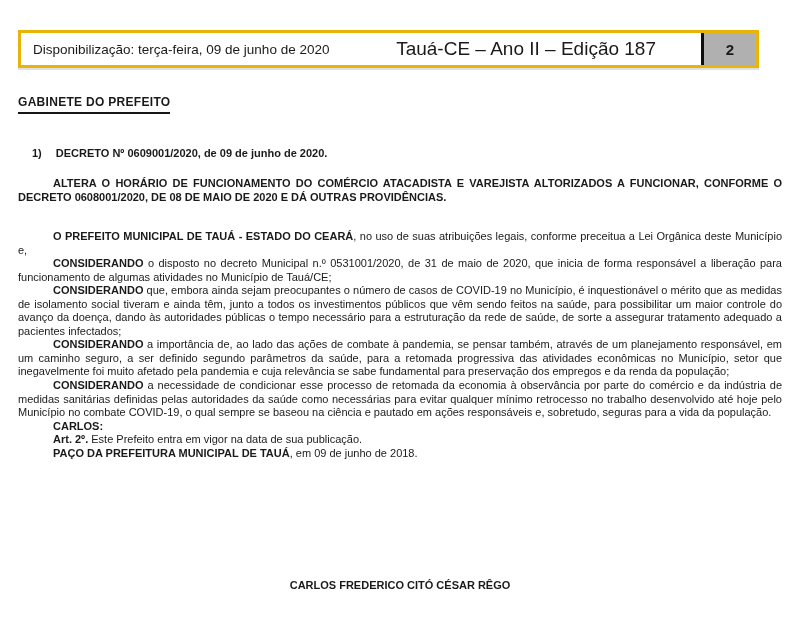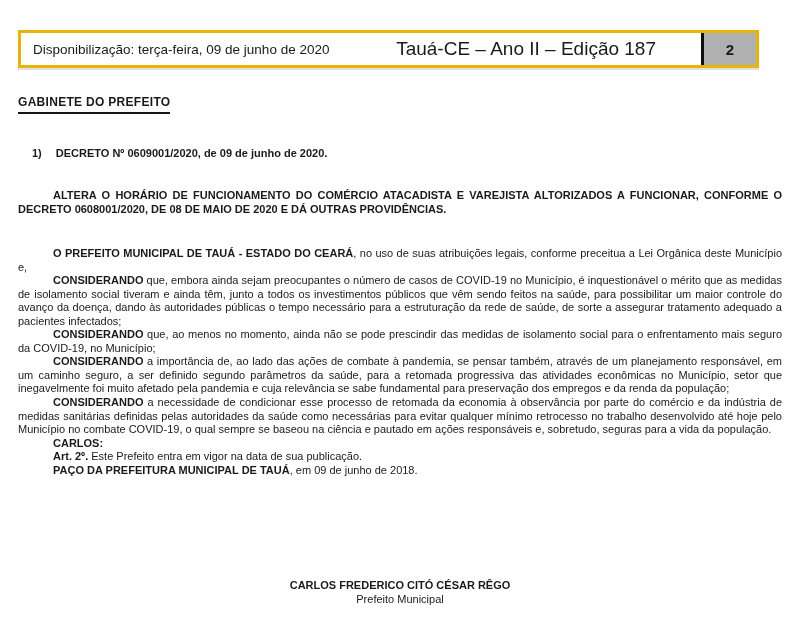--- a/index.html
+++ b/index.html
@@ -45,28 +45,28 @@
 
   
   .decree-item {
     position:absolute; left:32px; top:147px;
     font-size:11px; font-weight:bold;
     display:flex; gap:14px; white-space:nowrap;
   }
 
   
   .ementa {
-    position:absolute; left:18px; top:189px; width:764px;
+    position:absolute; left:18px; top:177px; width:764px;
     font-size:11px; font-weight:bold;
     text-align:justify; text-indent:35px; line-height:13.5px;
   }
 
   
   .body-text {
-    position:absolute; left:18px; top:247px; width:764px;
+    position:absolute; left:18px; top:230px; width:764px;
     font-size:11px; text-align:justify; line-height:13.55px;
   }
   .body-text p { text-indent:35px; }
   .body-text p b { font-weight:bold; }
 
   
   .signature {
     position:absolute; left:0; top:578px; width:800px;
     text-align:center; font-size:11px; line-height:14px;
   }
@@ -86,25 +86,24 @@
 
 <div class="decree-item">
   <span>1)</span>
   <span>DECRETO Nº 0609001/2020, de 09 de junho de 2020.</span>
 </div>
 
 <div class="ementa">ALTERA O HORÁRIO DE FUNCIONAMENTO DO COMÉRCIO ATACADISTA E VAREJISTA ALTORIZADOS A FUNCIONAR, CONFORME O DECRETO 0608001/2020, DE 08 DE MAIO DE 2020 E DÁ OUTRAS PROVIDÊNCIAS.</div>
 
 <div class="body-text">
   <p><b>O PREFEITO MUNICIPAL DE TAUÁ - ESTADO DO CEARÁ</b><span>, no uso de suas atribuições legais, conforme preceitua a Lei Orgânica deste Município e,</span></p>
+  <p><b>CONSIDERANDO</b><span> o disposto no decreto Municipal n.º 0531001/2020, de 31 de maio de 2020, que inicia de forma responsável a liberação para funcionamento de algumas atividades no Município de Tauá/CE;</span></p>
   <p><b>CONSIDERANDO</b><span> que, embora ainda sejam preocupantes o número de casos de COVID-19 no Município, é inquestionável o mérito que as medidas de isolamento social tiveram e ainda têm, junto a todos os investimentos públicos que vêm sendo feitos na saúde, para possibilitar um maior controle do avanço da doença, dando às autoridades públicas o tempo necessário para a estruturação da rede de saúde, de sorte a assegurar tratamento adequado a pacientes infectados;</span></p>
-  <p><b>CONSIDERANDO</b><span> que, ao menos no momento, ainda não se pode prescindir das medidas de isolamento social para o enfrentamento mais seguro da COVID-19, no Município;</span></p>
   <p><b>CONSIDERANDO</b><span> a importância de, ao lado das ações de combate à pandemia, se pensar também, através de um planejamento responsável, em um caminho seguro, a ser definido segundo parâmetros da saúde, para a retomada progressiva das atividades econômicas no Município, setor que inegavelmente foi muito afetado pela pandemia e cuja relevância se sabe fundamental para preservação dos empregos e da renda da população;</span></p>
   <p><b>CONSIDERANDO</b><span> a necessidade de condicionar esse processo de retomada da economia à observância por parte do comércio e da indústria de medidas sanitárias definidas pelas autoridades da saúde como necessárias para evitar qualquer mínimo retrocesso no trabalho desenvolvido até hoje pelo Município no combate COVID-19, o qual sempre se baseou na ciência e pautado em ações responsáveis e, sobretudo, seguras para a vida da população.</span></p>
   <p><b>CARLOS:</b><span></span></p>
   <p><b>Art. 2º.</b><span> Este Prefeito entra em vigor na data de sua publicação.</span></p>
   <p><b>PAÇO DA PREFEITURA MUNICIPAL DE TAUÁ</b><span>, em 09 de junho de 2018.</span></p>
 </div>
 
 <div class="signature">
   <span class="signature-name">CARLOS FREDERICO CITÓ CÉSAR RÊGO</span>
-  <span class="signature-role">Prefeito Municipal</span>
 </div>
 
 </body></html>

